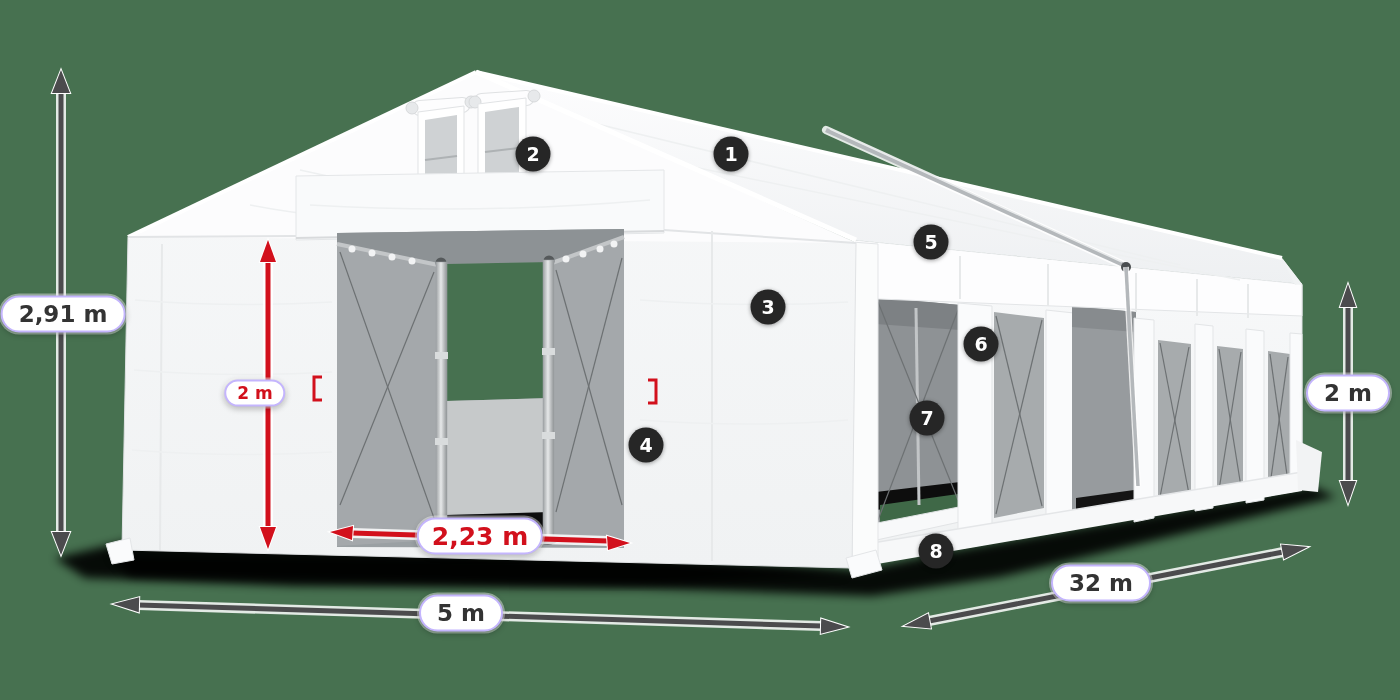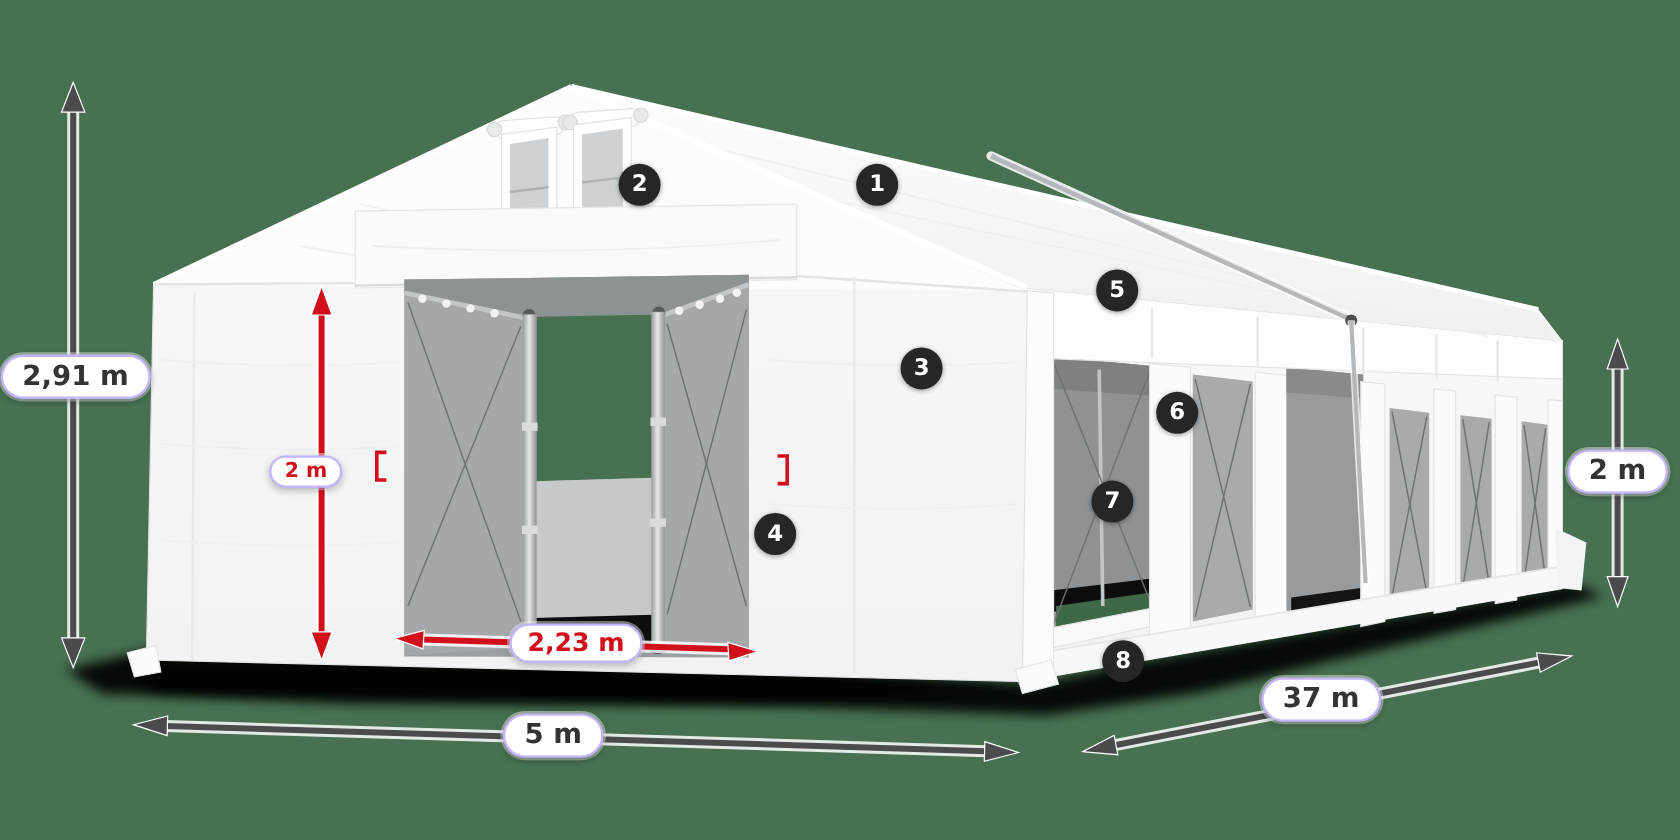--- a/index.html
+++ b/index.html
@@ -26,21 +26,21 @@
   
   .pill{
     position:absolute;transform:translate(-50%,-50%);
     background:var(--pill-bg);border:2px solid #c4b5fd;border-radius:999px;
     box-shadow:0 2px 6px rgba(0,0,0,.3), 0 0 0 2px rgba(255,255,255,.45);
     color:var(--pill-text);font-weight:bold;white-space:nowrap;
     padding:5px 16px;font-size:23px;line-height:1;
   }
   .pill--red{color:var(--red);}
   .pill--sm{padding:3px 11px;font-size:17px;}
-  .pill--md{padding:4px 13px;font-size:21px;}
+  .pill--md{padding:4px 13px;font-size:25px;}
   .badge{
     position:absolute;transform:translate(-50%,-50%);
     width:35px;height:35px;border-radius:50%;
     background:var(--badge);color:#ffffff;
     font-weight:bold;font-size:19px;line-height:35px;text-align:center;
     box-shadow:0 1px 4px rgba(0,0,0,.4);
   }
 </style>
 </head>
 <body>
@@ -298,21 +298,21 @@
     <line x1="1348" y1="305" x2="1348" y2="483" class="dim-l"></line>
     <polygon points="1348,284 1340,307 1356,307" class="dim-h"></polygon>
     <polygon points="1348,504 1340,481 1356,481" class="dim-h"></polygon>
   </g>
 </svg>
 
 <div class="pill" style="left:63px;top:314px">2,91 m</div>
 <div class="pill pill--red pill--sm" style="left:255px;top:393px">2 m</div>
 <div class="pill pill--red pill--md" style="left:480px;top:536px">2,23 m</div>
 <div class="pill" style="left:461px;top:613px">5 m</div>
-<div class="pill" style="left:1101px;top:583px">37 m</div>
+<div class="pill" style="left:1101px;top:583px">32 m</div>
 <div class="pill" style="left:1348px;top:393px">2 m</div>
 
 <div class="badge" style="left:731px;top:154px">1</div>
 <div class="badge" style="left:533px;top:154px">2</div>
 <div class="badge" style="left:768px;top:307px">3</div>
 <div class="badge" style="left:646px;top:445px">4</div>
 <div class="badge" style="left:931px;top:242px">5</div>
 <div class="badge" style="left:981px;top:344px">6</div>
 <div class="badge" style="left:927px;top:418px">7</div>
 <div class="badge" style="left:936px;top:551px">8</div>

